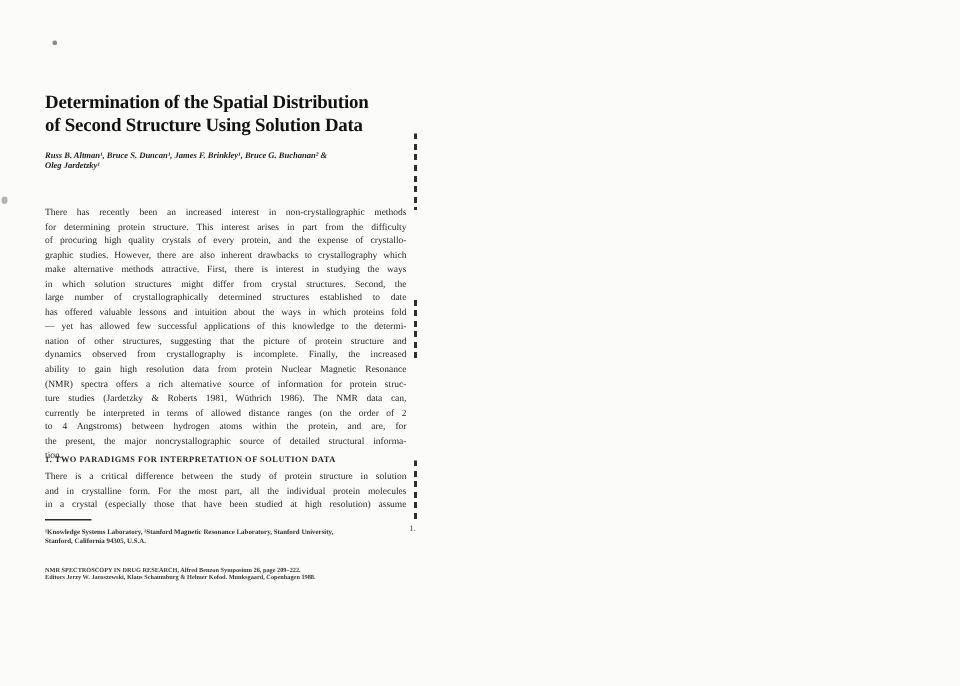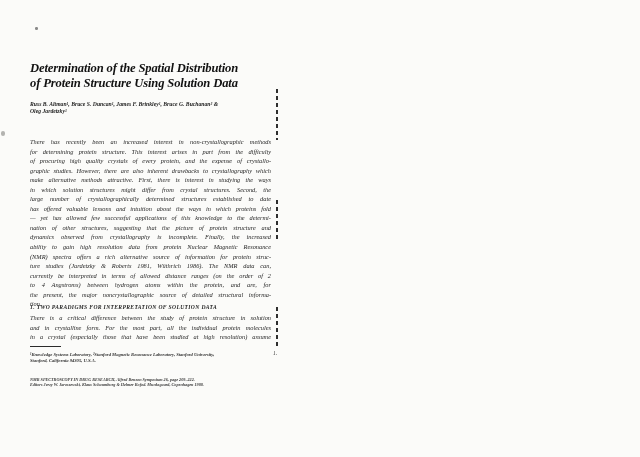--- a/index.html
+++ b/index.html
@@ -7,21 +7,21 @@
     width:640px;height:457px;
     background:#fbfbf9;
     overflow:hidden;
     position:relative;
     font-family:"Liberation Serif","DejaVu Serif",serif;
     color:#1f1f1f;
   }
   .scan-page{position:absolute;inset:0;}
   
   .ink{filter:blur(.28px);}
-  .abs{position:absolute;font-style:italic;}
+  .abs{position:absolute;}
 
   .title{
     left:30px;top:61px;width:230px;
     font-size:12.6px;font-weight:700;line-height:15px;
     letter-spacing:-0.15px;color:#121212;
   }
   .authors{
     left:30px;top:101px;width:225px;
     font-size:5.7px;font-weight:700;font-style:italic;
     line-height:6.9px;color:#222;
@@ -66,21 +66,21 @@
   .speck2{left:1px;top:131px;width:4px;height:5px;background:#b3b3b0;border-radius:2px;}
 </style>
 </head>
 <body>
 
 <div class="scan-page">
 
   <div class="ink">
     <div class="abs title">
         <div class="tline">Determination of the Spatial Distribution</div>
-        <div class="tline">of Protein Structure Using Solution Data</div>
+        <div class="tline">of Second Structure Using Solution Data</div>
       </div>
 
     <div class="abs authors">
         <div class="aline">Russ B. Altman¹, Bruce S. Duncan¹, James F. Brinkley¹, Bruce G. Buchanan² &amp;</div>
         <div class="aline">Oleg Jardetzky¹</div>
       </div>
 
     <div class="abs bodytext abstract">
         <div class="jline">There has recently been an increased interest in non-crystallographic methods</div>
         <div class="jline">for determining protein structure. This interest arises in part from the difficulty</div>

